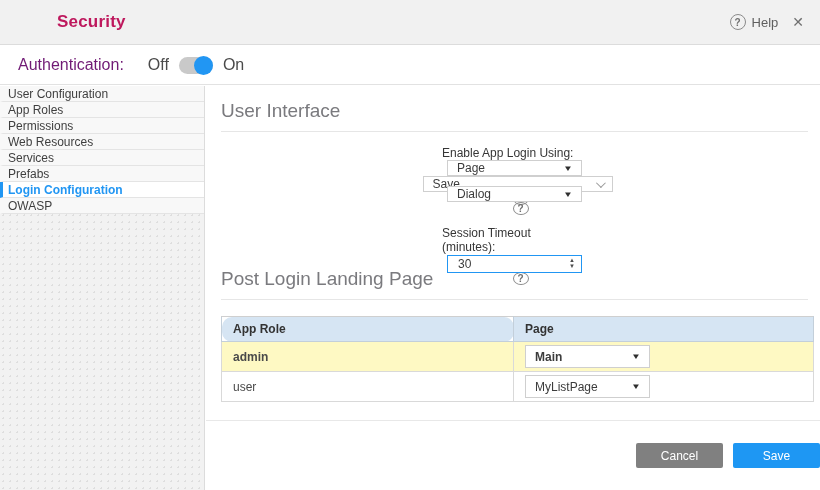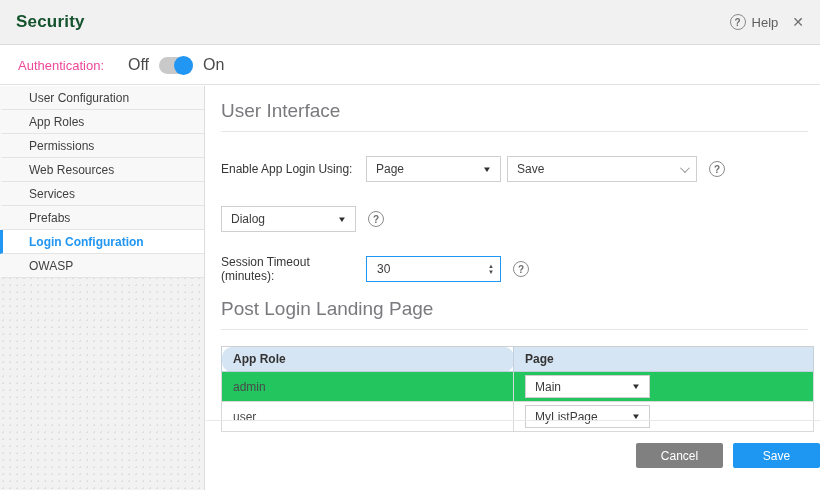--- a/index.html
+++ b/index.html
@@ -5,61 +5,61 @@
   * { margin:0; padding:0; box-sizing:border-box; }
   html,body { background:#fff; }
   body { font-family:"Liberation Sans","DejaVu Sans",sans-serif; color:#333; }
   .app { position:relative; width:820px; height:490px; background:#fff; overflow:hidden;
          border:0; }
 
   
   .header { position:absolute; top:0; left:0; right:0; height:45px; background:#f1f1f1;
             border-bottom:1px solid #dcdcdc; display:flex; align-items:center;
             padding:0 16px; }
-  .header-title { font-size:17px; font-weight:700; color:#14532d; letter-spacing:.2px; }
+  .header-title { font-size:17px; font-weight:700; color:#be185d; letter-spacing:.2px;margin-left:41px; }
   .header-right { margin-left:auto; display:flex; align-items:center; gap:14px; }
   .help-wrap { display:flex; align-items:center; gap:6px; cursor:pointer; }
   .qmark { width:16px; height:16px; border:1px solid #8b8b8b; border-radius:50%;
            color:#6f6f6f; font-size:10px; display:flex; align-items:center;
            justify-content:center; font-weight:700; }
   .help-text { font-size:13px; color:#5f5f5f; }
   .close-x { font-size:14px; color:#6f6f6f; cursor:pointer; line-height:1; }
 
   
   .auth-bar { position:absolute; top:46px; left:0; right:0; height:39px; background:#fff;
               border-bottom:1px solid #e2e2e2; display:flex; align-items:center;
               padding:0 18px; }
-  .auth-label { font-size:13px; color:#ec4899; }
+  .auth-label { font-size:16px; color:#701a75; }
   .toggle-off, .toggle-on { font-size:16px; color:#4a4a4a; }
   .toggle-off { margin-left:24px; }
   .toggle-on  { margin-left:10px; }
   .toggle { position:relative; width:34px; height:17px; background:#c9c9c9;
             border-radius:9px; margin-left:10px; cursor:pointer; }
   .toggle-knob { position:absolute; right:0; top:-1px; width:19px; height:19px;
                  border-radius:50%; background:var(--accent,#2196f3); }
 
   
   .sidebar { position:absolute; top:86px; left:0; bottom:0; width:205px;
              background:#f2f2f2;
              background-image:radial-gradient(#dedede 1px, transparent 1px);
              background-size:7px 7px; border-right:1px solid #dcdcdc; }
-  .side-item { height:24px; display:flex; align-items:center; padding-left:26px;
+  .side-item { height:16px; display:flex; align-items:center; padding-left:5px;
                font-size:12px; color:#3f3f3f; background:#f8f8f8;
                border-bottom:1px solid #e4e4e4; border-left:3px solid transparent;
                cursor:pointer; }
   .side-item.active { background:#fff; color:var(--accent,#2196f3); font-weight:700;
                       border-left:3px solid var(--accent,#2196f3); }
 
   
   .main { position:absolute; top:86px; left:206px; right:0; bottom:0; background:#fff; }
   .content { padding:12px 12px 0 15px; }
   .section-title { font-size:19px; color:#7a7a7e; margin-top:2px; }
   .section-rule { border:none; border-top:1px solid #e6e6e6; margin:9px 0 0 0; }
 
-  .form-row { display:flex; align-items:center; margin-top:24px; height:26px; }
+  .form-row { display:flex; align-items:center; margin-top:14px; height:26px;flex-direction:column; }
   .form-label { width:145px; font-size:12px; color:#363636; }
   .select { height:26px; border:1px solid #cfcfcf; background:#fff; display:flex;
             align-items:center; justify-content:space-between; padding:0 9px;
             font-size:12px; color:#3c3c3c; cursor:pointer; }
   .select.w1 { width:135px; }
   .select.w2 { width:190px; margin-left:6px; }
   .caret-solid { font-size:8px; color:#2e2e2e; transform:scaleX(1.25); }
   .chevron { width:7px; height:7px; border-right:1.5px solid #9a9a9a;
              border-bottom:1.5px solid #9a9a9a; transform:rotate(45deg) translateY(-2px); }
   .help-after { margin-left:12px; }
@@ -78,21 +78,21 @@
 
   
   .ppl-table { margin-top:16px; width:593px; border:1px solid #cfcfcf;
                border-collapse:collapse; font-size:12px; }
   .ppl-table th { background:var(--table-header-bg,#d6e5f3); text-align:left;
                   font-weight:700; color:#333; padding:5px 11px; height:25px;
                   border:1px solid #c3cfda; border-top:1px solid #cfcfcf; }
   .ppl-table th:first-child { width:292px;border-radius:10px; }
   .ppl-table td { padding:3px 11px; height:30px; border:1px solid #d9d9d9;
                   color:#4a4a4a; }
-  .row-odd td { background:#22c55e; }
+  .row-odd td { background:#fef9c3;font-weight:bold; }
   .row-even td { background:#fff; }
   .cell-select { width:125px; height:23px; border:1px solid #cfcfcf; background:#fff;
                  display:flex; align-items:center; justify-content:space-between;
                  padding:0 9px; font-size:12px; color:#3c3c3c; cursor:pointer; }
 
   
   .footer { position:absolute; left:0; right:0; bottom:0; height:70px;
             border-top:1px solid #e8e8e8; display:flex; align-items:center;
             justify-content:flex-end; gap:10px; }
   .btn { height:25px; min-width:87px; border:none; border-radius:2px; font-size:12px;

